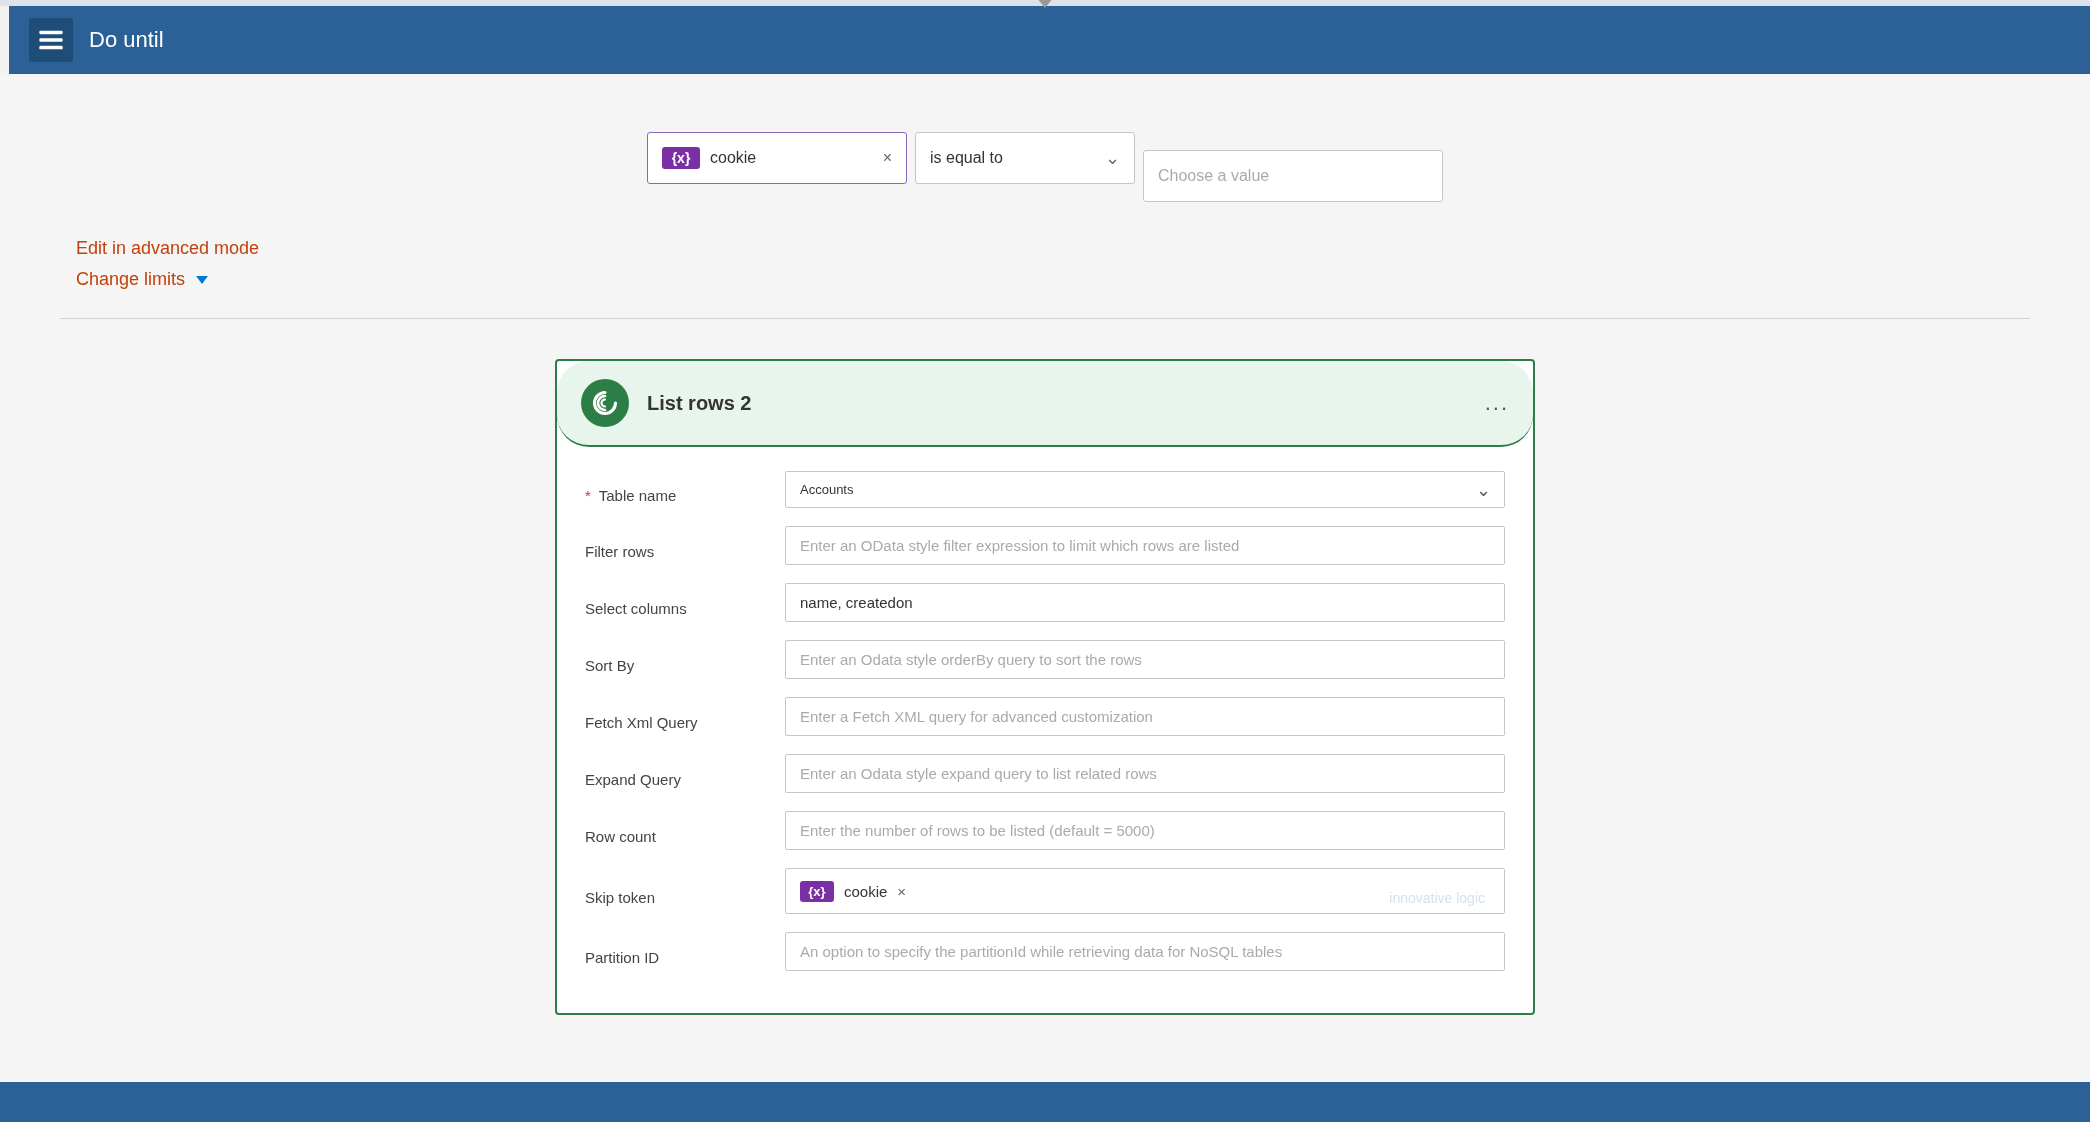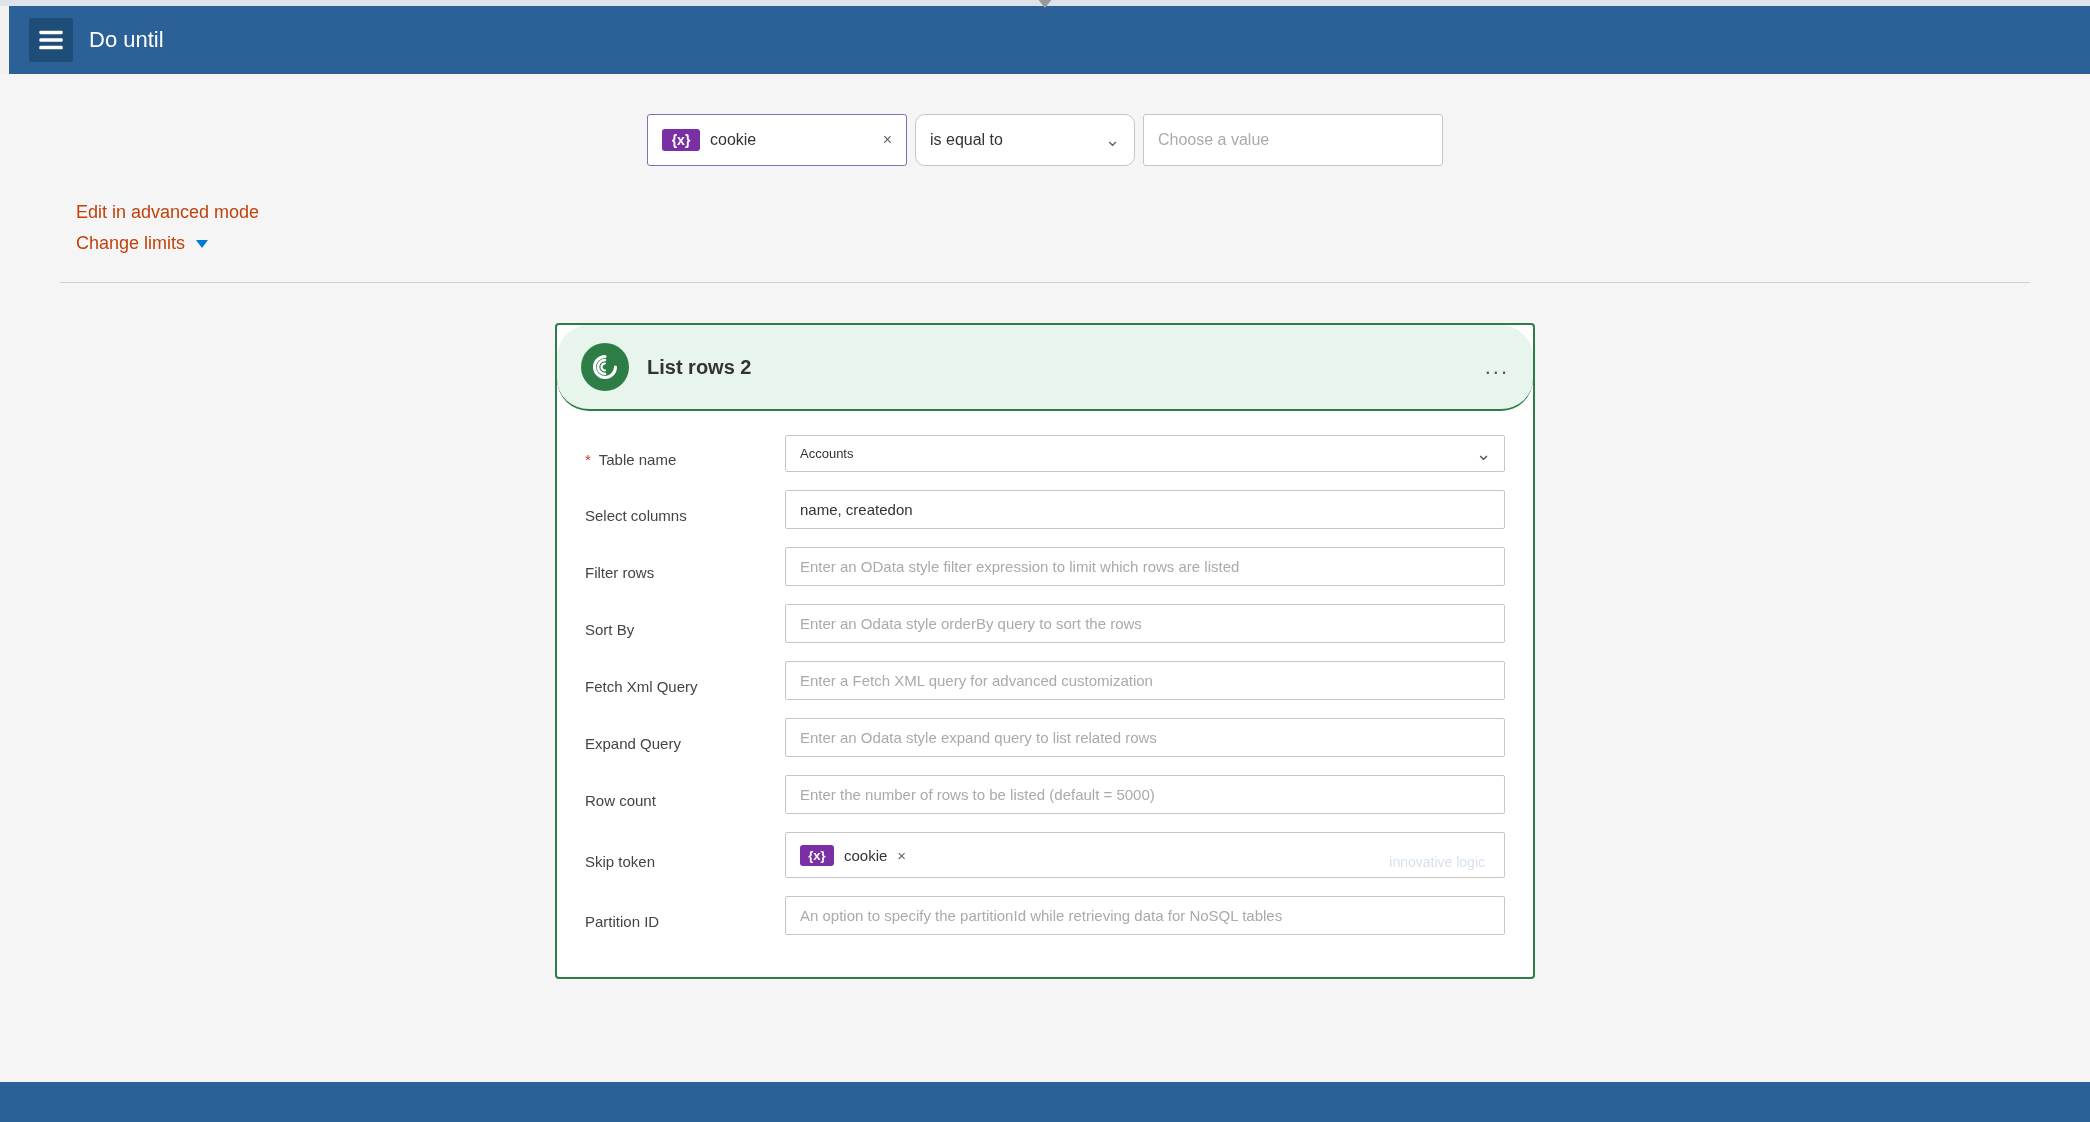--- a/index.html
+++ b/index.html
@@ -104,21 +104,21 @@
       color: #666;
       font-size: 16px;
       cursor: pointer;
       margin-left: 8px;
     }
     .condition-operator {
       display: flex;
       align-items: center;
       background: white;
       border: 1.5px solid #c8c6c4;
-      border-radius: 10px;
+      border-radius: 3px;
       padding: 8px 14px;
       min-width: 220px;
       height: 52px;
       margin: 0 8px;
       cursor: pointer;
     }
     .condition-operator-text {
       font-size: 16px;
       color: #333;
       flex: 1;
@@ -129,20 +129,21 @@
     }
     .condition-choose {
       display: flex;
       align-items: center;
       background: white;
       border: 1.5px solid #c8c6c4;
       border-radius: 3px;
       padding: 8px 14px;
       min-width: 300px;
       height: 52px;
+      margin-top: 36px;
     }
     .condition-choose-text {
       font-size: 16px;
       color: #aaa;
     }
 
     
     .links-section {
       margin-bottom: 28px;
     }
@@ -422,30 +423,30 @@
           <div class="form-select-wrapper">
             <select class="form-select">
               <option value="Accounts">Accounts</option>
             </select>
             <span class="form-select-chevron">⌄</span>
           </div>
         </div>
       </div>
 
       <div class="form-row">
+        <label class="form-label">Filter rows</label>
+        <div class="form-control">
+          <input class="form-input" type="text" placeholder="Enter an OData style filter expression to limit which rows are listed" style="">
+        </div>
+      </div>
+
+      <div class="form-row">
         <label class="form-label">Select columns</label>
         <div class="form-control">
           <input class="form-input" type="text" value="name, createdon" style="">
-        </div>
-      </div>
-
-      <div class="form-row">
-        <label class="form-label">Filter rows</label>
-        <div class="form-control">
-          <input class="form-input" type="text" placeholder="Enter an OData style filter expression to limit which rows are listed" style="">
         </div>
       </div>
 
       <div class="form-row">
         <label class="form-label">Sort By</label>
         <div class="form-control">
           <input class="form-input" type="text" placeholder="Enter an Odata style orderBy query to sort the rows" style="">
         </div>
       </div>
 

